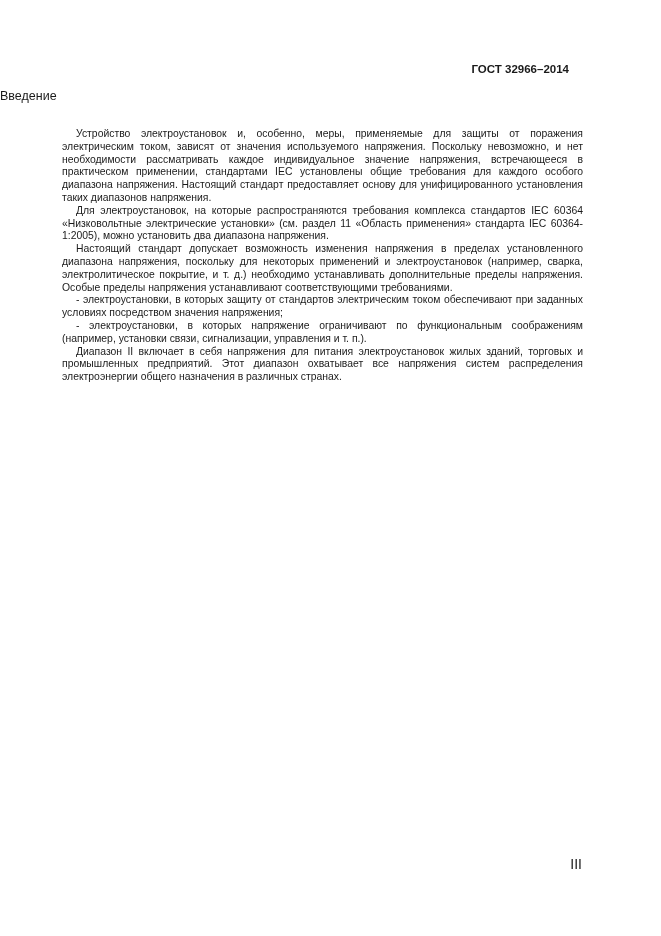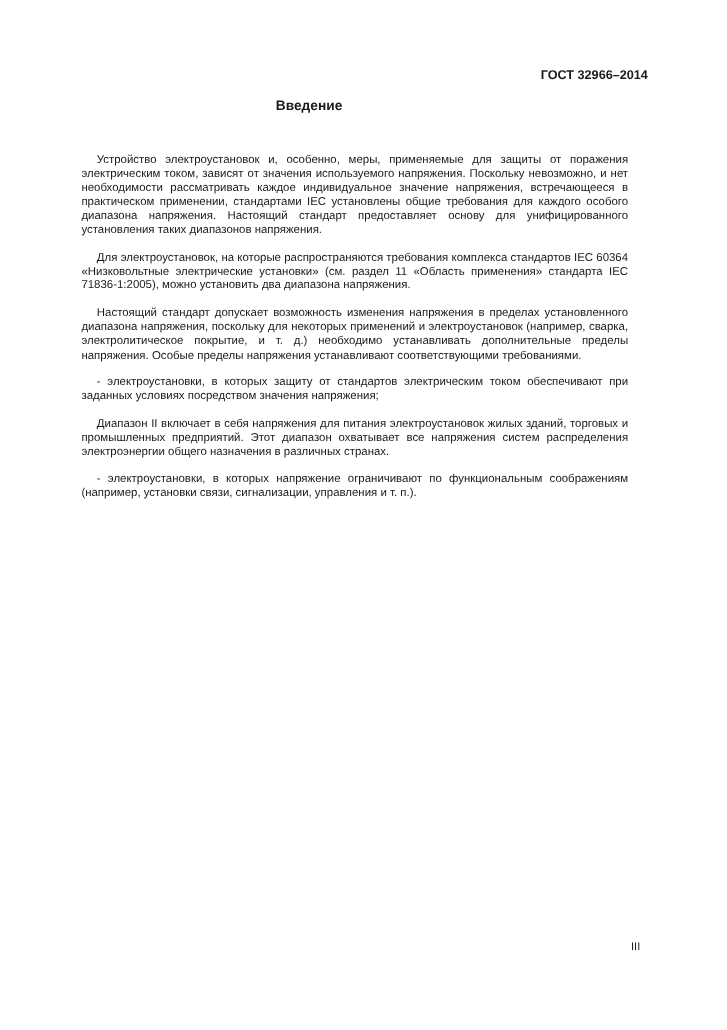--- a/index.html
+++ b/index.html
@@ -1,34 +1,34 @@
 <!DOCTYPE html>
 <html><head>
 <meta charset="utf-8">
 <style>
   html, body { margin: 0; padding: 0; background: #ffffff; }
   body { width: 661px; height: 936px; position: relative; overflow: hidden;
          font-family: "Liberation Sans", sans-serif; color: #1a1a1a; }
-  .header-code { position: absolute; top: 63px; right: 72px; font-size: 11.5px; font-weight: bold; padding-left: 40px; }
-  .title { position: absolute; top: 89px; left: 0; width: 562px; text-align: center;
-           font-size: 12.5px; font-weight: bold; }
+  .header-code { position: absolute; top: 63px; right: 92px; font-size: 11.5px; font-weight: bold; padding-left: 40px; }
+  .title { position: absolute; top: 89px; left: 0; width: 562px; 
+           font-size: 12.5px; font-weight: normal; }
   .body-text { position: absolute; top: 128px; left: 62px; width: 521px; }
-  .body-text p { margin: 12px; font-size: 10.4px; line-height: 12.8px; text-align: justify;
+  .body-text p { margin: 0; font-size: 10.4px; line-height: 12.8px; text-align: justify;
                  text-indent: 14px; hyphens: none; }
-  .page-num { position: absolute; top: 856px; right: 79px; font-size: 10px; text-align: right; }
+  .page-num { position: absolute; top: 856px; right: 79px; font-size: 14px; text-align: right; }
 </style>
 </head>
 <body>
 
 <div class="header-code">ГОСТ 32966–2014</div>
 
 <div class="title">Введение</div>
 
 <div class="body-text">
   <p>Устройство электроустановок и, особенно, меры, применяемые для защиты от поражения электрическим током, зависят от значения используемого напряжения. Поскольку невозможно, и нет необходимости рассматривать каждое индивидуальное значение напряжения, встречающееся в практическом применении, стандартами IEC установлены общие требования для каждого особого диапазона напряжения. Настоящий стандарт предоставляет основу для унифицированного установления таких диапазонов напряжения.</p>
-  <p>Для электроустановок, на которые распространяются требования комплекса стандартов IEC 60364 «Низковольтные электрические установки» (см. раздел 11 «Область применения» стандарта IEC 71836-1:2005), можно установить два диапазона напряжения.</p>
+  <p>Для электроустановок, на которые распространяются требования комплекса стандартов IEC 60364 «Низковольтные электрические установки» (см. раздел 11 «Область применения» стандарта IEC 60364-1:2005), можно установить два диапазона напряжения.</p>
   <p>Настоящий стандарт допускает возможность изменения напряжения в пределах установленного диапазона напряжения, поскольку для некоторых применений и электроустановок (например, сварка, электролитическое покрытие, и т. д.) необходимо устанавливать дополнительные пределы напряжения. Особые пределы напряжения устанавливают соответствующими требованиями.</p>
   <p>- электроустановки, в которых защиту от стандартов электрическим током обеспечивают при заданных условиях посредством значения напряжения;</p>
+  <p>- электроустановки, в которых напряжение ограничивают по функциональным соображениям (например, установки связи, сигнализации, управления и т. п.).</p>
   <p>Диапазон II включает в себя напряжения для питания электроустановок жилых зданий, торговых и промышленных предприятий. Этот диапазон охватывает все напряжения систем распределения электроэнергии общего назначения в различных странах.</p>
-  <p>- электроустановки, в которых напряжение ограничивают по функциональным соображениям (например, установки связи, сигнализации, управления и т. п.).</p>
 </div>
 
 <div class="page-num">III</div>
 
 </body></html>

